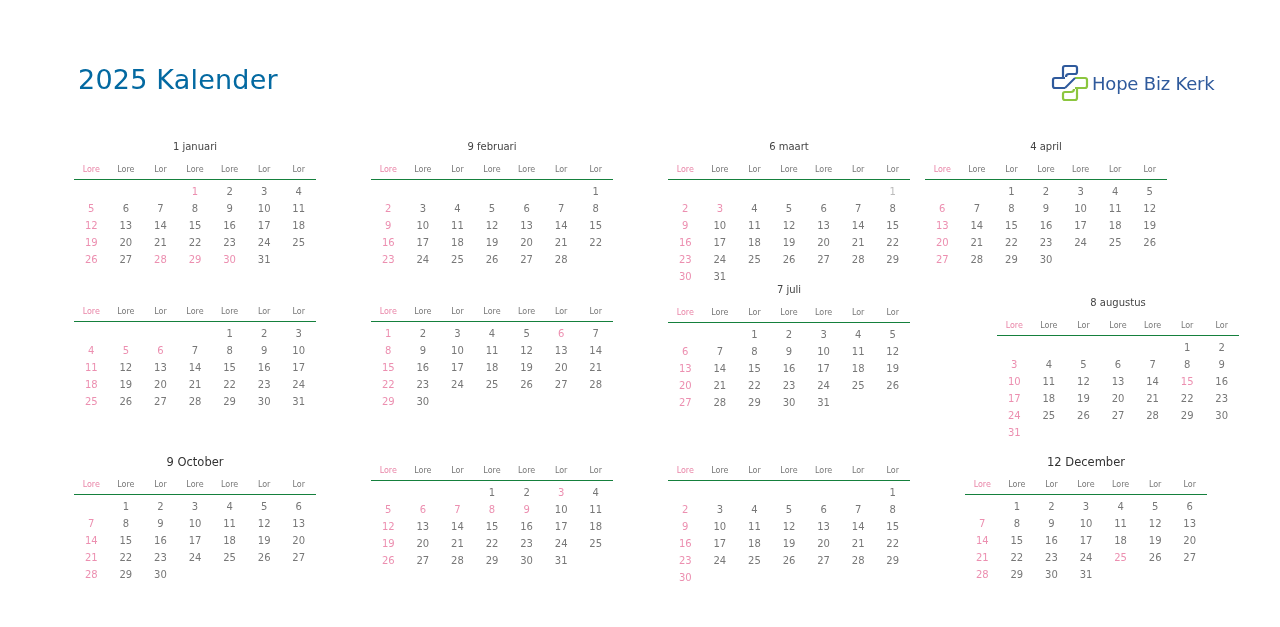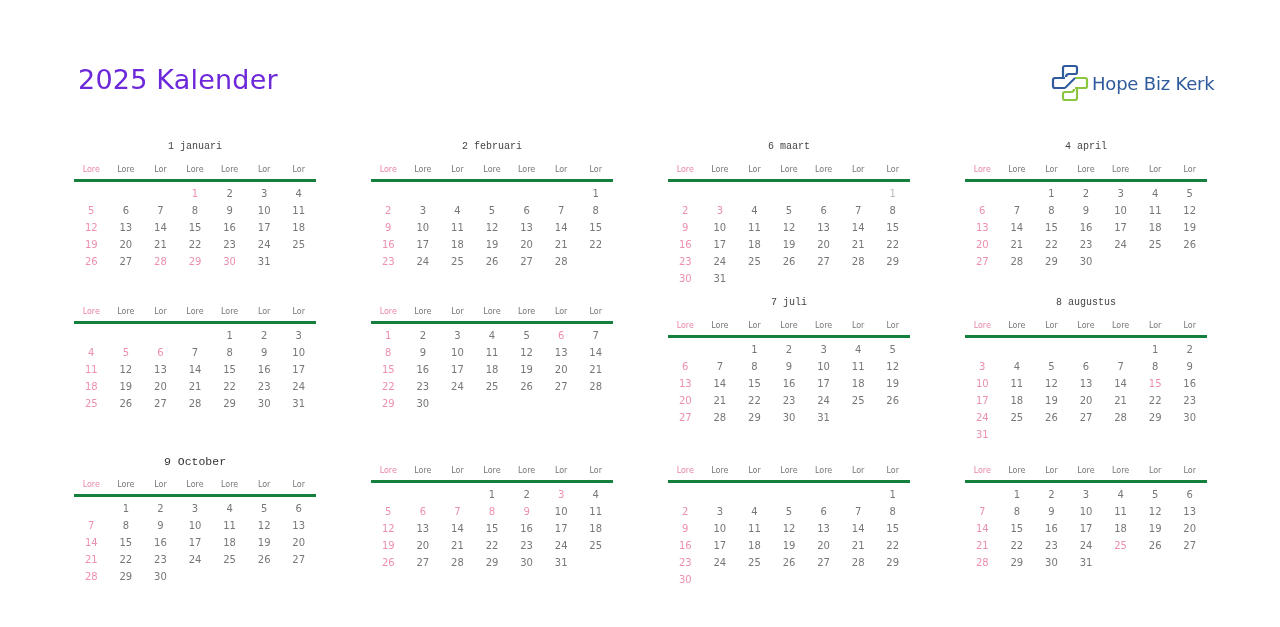--- a/index.html
+++ b/index.html
@@ -1,40 +1,40 @@
 <!DOCTYPE html>
 <html><head>
 <meta charset="utf-8">
 <style>
   html, body { margin: 0; padding: 0; }
   body {
     width: 1280px; height: 627px; background: #ffffff; position: relative;
     font-family: "DejaVu Sans", "Liberation Sans", sans-serif; overflow: hidden;
   }
   .page-title {
-    position: absolute; left: 78px; top: 64px; font-size: 27px; color: #6d28d9;
+    position: absolute; left: 78px; top: 64px; font-size: 27px; color: #0369a1;
     font-weight: normal; letter-spacing: 0.2px; margin: 0;
   }
   .logo {
     position: absolute; left: 1051px; top: 64px; display: flex; align-items: center;
   }
   .logo-text { font-size: 18px; color: #2f5a9c; margin-left: 3px; letter-spacing: -0.2px; }
   .grid {
     position: absolute; left: 74px; top: 140px; width: 1136px;
   }
   .month {
     position: absolute; width: 242px;
   }
   .month-title {
-    text-align: center; font-size: 10px; color: #444; height: 14px; line-height: 14px; font-family: Liberation Mono, monospace;
+    text-align: center; font-size: 10px; color: #444; height: 14px; line-height: 14px;
   }
   .month-title.big { font-size: 11.5px; color: #333; }
   .dow-row {
     display: grid; grid-template-columns: repeat(7, 1fr); margin-top: 11px;
-    border-bottom: 3px solid #15803d; padding-bottom: 5px;
+    border-bottom: 1px solid #15803d; padding-bottom: 5px;
   }
   .dow { font-size: 8px; color: #777; text-align: center; }
   .dow.sun { color: #e986a8; }
   .days {
     display: grid; grid-template-columns: repeat(7, 1fr); margin-top: 3px;
   }
   .day {
     font-size: 10px; color: #777; text-align: center; height: 17px; line-height: 17px;
   }
   .day.red { color: #ec8fb0; }
@@ -99,21 +99,21 @@
         <div class="day">25</div>
         <div class="day red">26</div>
         <div class="day">27</div>
         <div class="day red">28</div>
         <div class="day red">29</div>
         <div class="day red">30</div>
         <div class="day">31</div>
       </div>
     </div>
     <div class="month" style="left: 297px; top: 0px;">
-      <div class="month-title">2 februari</div>
+      <div class="month-title">9 februari</div>
       <div class="dow-row">
         <div class="dow sun">Lore</div>
         <div class="dow">Lore</div>
         <div class="dow">Lor</div>
         <div class="dow">Lore</div>
         <div class="dow">Lore</div>
         <div class="dow">Lor</div>
         <div class="dow">Lor</div>
       </div>
       <div class="days">
@@ -197,21 +197,21 @@
         <div class="day">24</div>
         <div class="day">25</div>
         <div class="day">26</div>
         <div class="day">27</div>
         <div class="day">28</div>
         <div class="day">29</div>
         <div class="day red">30</div>
         <div class="day">31</div>
       </div>
     </div>
-    <div class="month" style="left: 891px; top: 0px;">
+    <div class="month" style="left: 851px; top: 0px;">
       <div class="month-title">4 april</div>
       <div class="dow-row">
         <div class="dow sun">Lore</div>
         <div class="dow">Lore</div>
         <div class="dow">Lor</div>
         <div class="dow">Lore</div>
         <div class="dow">Lore</div>
         <div class="dow">Lor</div>
         <div class="dow">Lor</div>
       </div>
@@ -334,21 +334,21 @@
         <div class="day">23</div>
         <div class="day">24</div>
         <div class="day">25</div>
         <div class="day">26</div>
         <div class="day">27</div>
         <div class="day">28</div>
         <div class="day red">29</div>
         <div class="day">30</div>
       </div>
     </div>
-    <div class="month" style="left: 594px; top: 156px;">
+    <div class="month" style="left: 594px; top: 143px;">
       <div class="month-title">7 juli</div>
       <div class="dow-row">
         <div class="dow sun">Lore</div>
         <div class="dow">Lore</div>
         <div class="dow">Lor</div>
         <div class="dow">Lore</div>
         <div class="dow">Lore</div>
         <div class="dow">Lor</div>
         <div class="dow">Lor</div>
       </div>
@@ -381,21 +381,21 @@
         <div class="day">24</div>
         <div class="day">25</div>
         <div class="day">26</div>
         <div class="day red">27</div>
         <div class="day">28</div>
         <div class="day">29</div>
         <div class="day">30</div>
         <div class="day">31</div>
       </div>
     </div>
-    <div class="month" style="left: 891px; top: 156px;">
+    <div class="month" style="left: 923px; top: 156px;">
       <div class="month-title">8 augustus</div>
       <div class="dow-row">
         <div class="dow sun">Lore</div>
         <div class="dow">Lore</div>
         <div class="dow">Lor</div>
         <div class="dow">Lore</div>
         <div class="dow">Lore</div>
         <div class="dow">Lor</div>
         <div class="dow">Lor</div>
       </div>
@@ -573,20 +573,21 @@
         <div class="day">24</div>
         <div class="day">25</div>
         <div class="day">26</div>
         <div class="day">27</div>
         <div class="day">28</div>
         <div class="day">29</div>
         <div class="day red">30</div>
       </div>
     </div>
     <div class="month" style="left: 891px; top: 315px;">
+      <div class="month-title big">12 December</div>
       <div class="dow-row">
         <div class="dow sun">Lore</div>
         <div class="dow">Lore</div>
         <div class="dow">Lor</div>
         <div class="dow">Lore</div>
         <div class="dow">Lore</div>
         <div class="dow">Lor</div>
         <div class="dow">Lor</div>
       </div>
       <div class="days">

